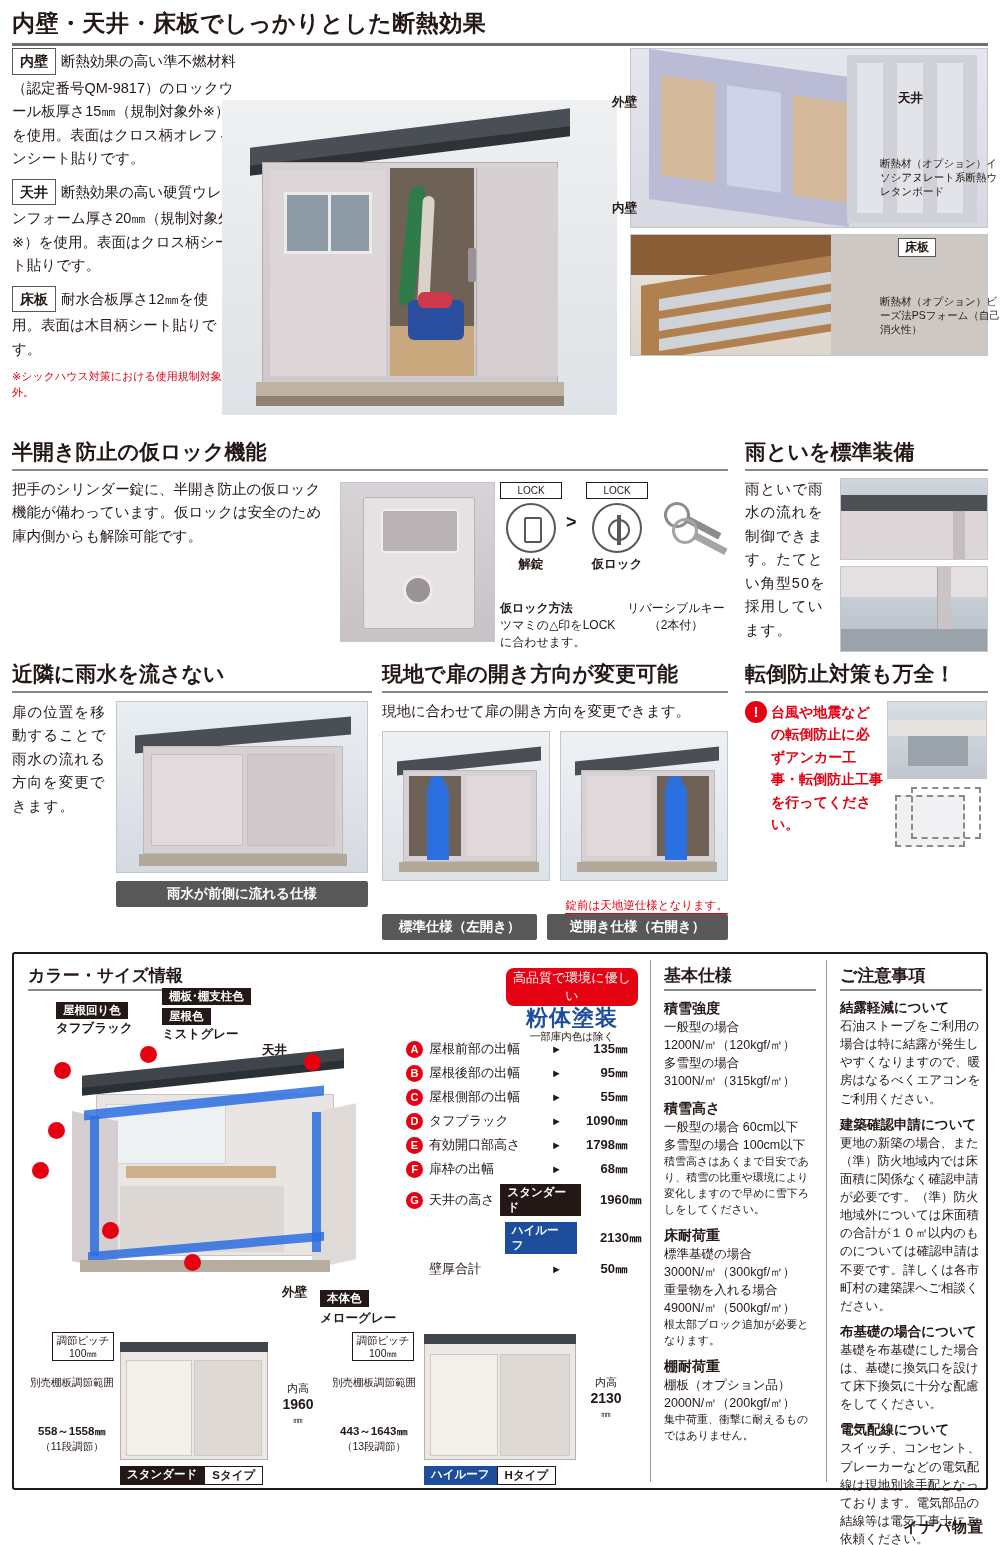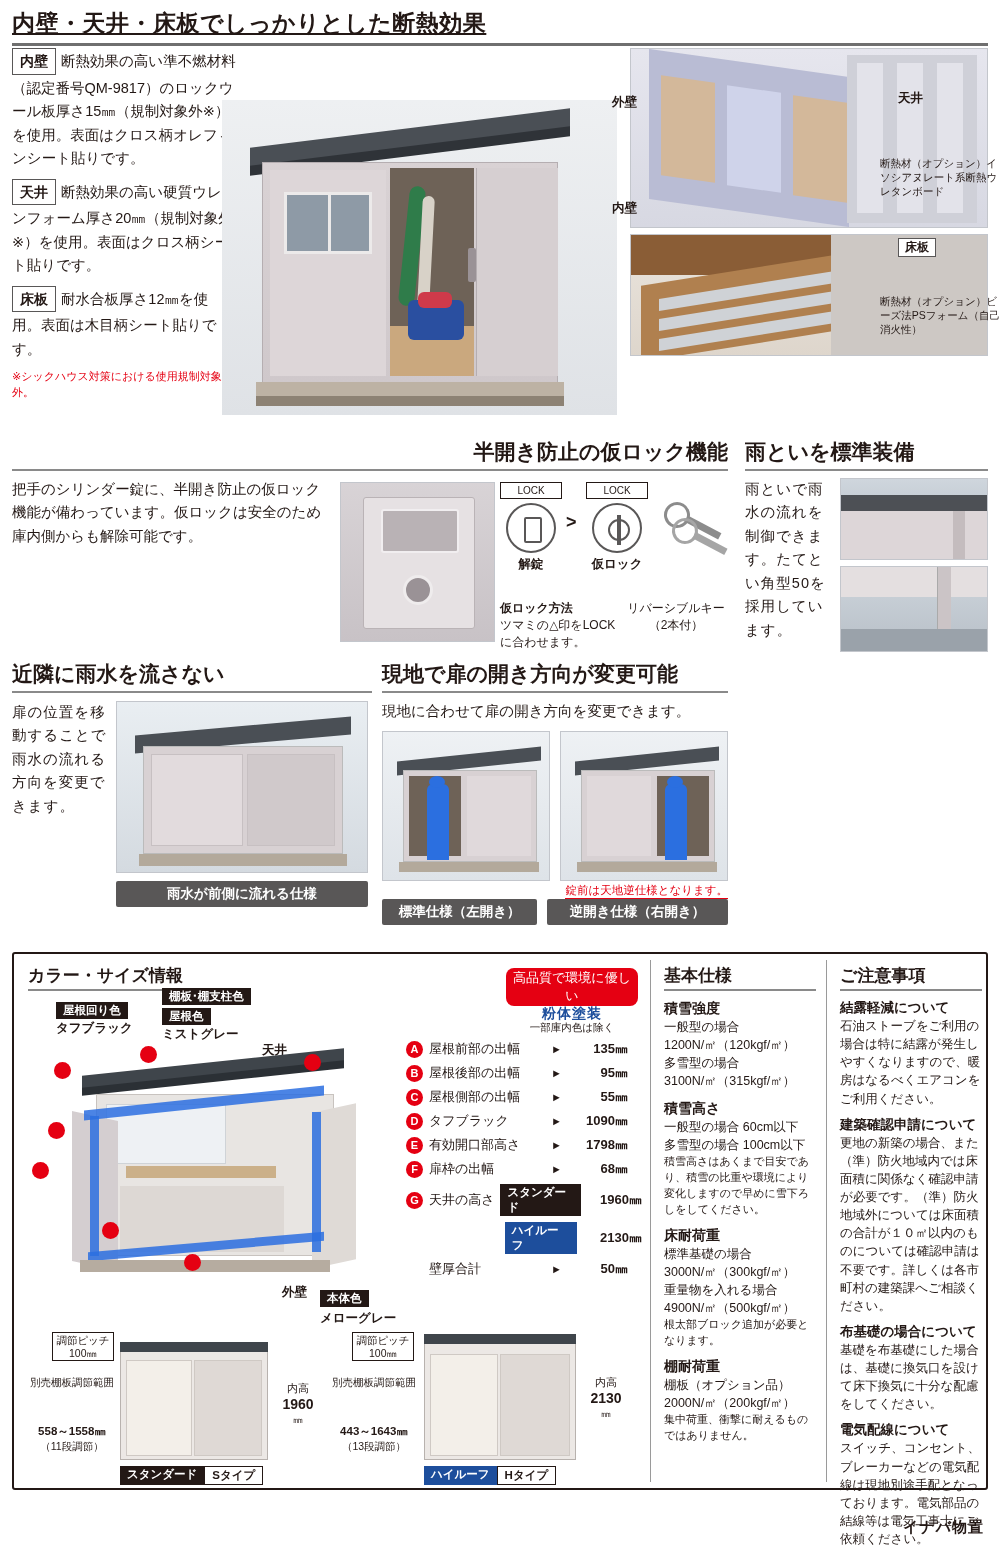--- a/index.html
+++ b/index.html
@@ -30,32 +30,32 @@
   .red { color:#e50012; }
   .small-red { color:#e50012; font-size:11px; line-height:1.45; }
   .capt {
     background:#595757; color:#fff; font-weight:bold; font-size:13.5px;
     text-align:center; padding:4px 0; border-radius:2px;
   }
   .photo { background:#d9dbe0; border:1px solid #c3c6cc; position:relative; overflow:hidden; }
 
   
   #sec-insulation { position:absolute; left:12px; top:8px; width:976px; }
-  #sec-insulation .h1 { width:976px;text-decoration:underline; }
+  #sec-insulation .h1 { width:976px; }
   #ins-left { position:absolute; left:12px; top:48px; width:225px; }
   #ins-left .tag { margin-bottom:2px; }
   #ins-photo { position:absolute; left:222px; top:100px; width:395px; height:315px; }
   #ins-right { position:absolute; left:630px; top:48px; width:358px; }
 
   
   .shed { position:absolute; }
 
   
   #sec-lock { position:absolute; left:12px; top:438px; width:716px; }
-  #sec-lock .h2 { width:716px;text-align:right; }
+  #sec-lock .h2 { width:716px; }
   #lock-text { position:absolute; left:12px; top:478px; width:320px; }
   #lock-photo { position:absolute; left:340px; top:482px; width:155px; height:160px; }
   #lock-diagram { position:absolute; left:500px; top:482px; width:228px; }
 
   #sec-rain { position:absolute; left:745px; top:438px; width:243px; }
   #rain-text { position:absolute; left:745px; top:478px; width:90px; }
   #rain-photos { position:absolute; left:840px; top:478px; width:148px; }
 
   
   #sec-drain { position:absolute; left:12px; top:660px; width:360px; }
@@ -287,41 +287,60 @@
       <div class="photo" style="width:168px;height:150px;background:linear-gradient(#eef1f4,#dee3e8);">
         <div style="position:absolute;left:14px;top:22px;width:144px;height:14px;background:#4a4f55;transform:skewY(-6deg);"></div>
         <div style="position:absolute;left:20px;top:38px;width:134px;height:92px;background:#d8d1d3;border:1px solid #bbb;"></div>
         <div style="position:absolute;left:96px;top:44px;width:52px;height:80px;background:#6e6257;"></div>
         <div style="position:absolute;left:26px;top:44px;width:64px;height:80px;background:#e0d9db;"></div>
         <div style="position:absolute;left:104px;top:52px;width:22px;height:76px;background:#2b6fe0;border-radius:6px 6px 0 0;"></div>
         <div style="position:absolute;left:106px;top:44px;width:16px;height:12px;border-radius:50%;background:#2b6fe0;"></div>
         <div style="position:absolute;left:16px;top:130px;width:140px;height:10px;background:#b3a99b;"></div>
       </div>
     </div>
-    <div style="position:relative;height:16px;">
+    <div style="position:relative;height:16px;margin-top:15px;">
       <div class="red" style="position:absolute;right:0;top:2px;font-size:11.5px;border-bottom:1px solid #e50012;">錠前は天地逆仕様となります。</div>
     </div>
     <div style="display:flex;gap:10px;margin-top:2px;">
       <div class="capt" style="width:168px;font-family:Liberation Mono, monospace;">標準仕様（左開き）</div>
       <div class="capt" style="width:196px;">逆開き仕様（右開き）</div>
     </div>
   </div>
 
+  <div id="sec-fall">
+    <div class="h2">転倒防止対策も万全！</div>
+    <div style="display:flex;margin-top:8px;">
+      <div style="width:26px;flex:0 0 auto;">
+        <div style="width:22px;height:22px;border-radius:50%;background:#e50012;color:#fff;font-weight:bold;font-size:15px;text-align:center;line-height:22px;">!</div>
+      </div>
+      <div class="red" style="font-size:14px;line-height:1.6;font-weight:bold;width:112px;">台風や地震などの転倒防止に必ずアンカー工事・転倒防止工事を行ってください。</div>
+      <div style="width:100px;margin-left:4px;">
+        <div class="photo" style="width:100px;height:78px;background:linear-gradient(#d8dee4,#c0c7ce);">
+          <div style="position:absolute;left:0;top:18px;width:100px;height:16px;background:#e7e3e1;"></div>
+          <div style="position:absolute;left:20px;top:34px;width:60px;height:30px;background:#9aa2aa;"></div>
+        </div>
+        <div style="width:100px;height:74px;margin-top:6px;position:relative;">
+          <div style="position:absolute;left:8px;top:10px;width:70px;height:52px;border:2px dashed #8a8a8a;background:#f1f1f3;"></div>
+          <div style="position:absolute;left:24px;top:2px;width:70px;height:52px;border:2px dashed #8a8a8a;"></div>
+        </div>
+      </div>
+    </div>
+  </div>
 
   <div id="panel">
     <div class="colsep" style="left:636px;"></div>
     <div class="colsep" style="left:812px;"></div>
 
     <div style="position:absolute;left:14px;top:10px;width:608px;">
       <div class="panel-title" style="width:168px;">カラー・サイズ情報</div>
     </div>
 
     <div style="position:absolute;left:492px;top:14px;width:132px;text-align:center;">
       <div style="background:#e50012;color:#fff;font-size:13px;padding:1px 2px;border-radius:8px;display:inline-block;">高品質で環境に優しい</div>
-      <div style="font-size:14px;font-weight:bold;color:#1d4e9c;letter-spacing:1px;line-height:1.1;">粉体塗装</div>
+      <div style="font-size:22px;font-weight:bold;color:#1d4e9c;letter-spacing:1px;line-height:1.1;">粉体塗装</div>
       <div style="font-size:10.5px;">一部庫内色は除く</div>
     </div>
 
     <div style="position:absolute;left:42px;top:48px;">
       <span class="blk-label">屋根回り色</span>
     </div>
     <div style="position:absolute;left:42px;top:66px;font-weight:bold;font-size:12.5px;">タフブラック</div>
     <div style="position:absolute;left:148px;top:34px;">
       <span class="blk-label">棚板･棚支柱色</span>
     </div>

